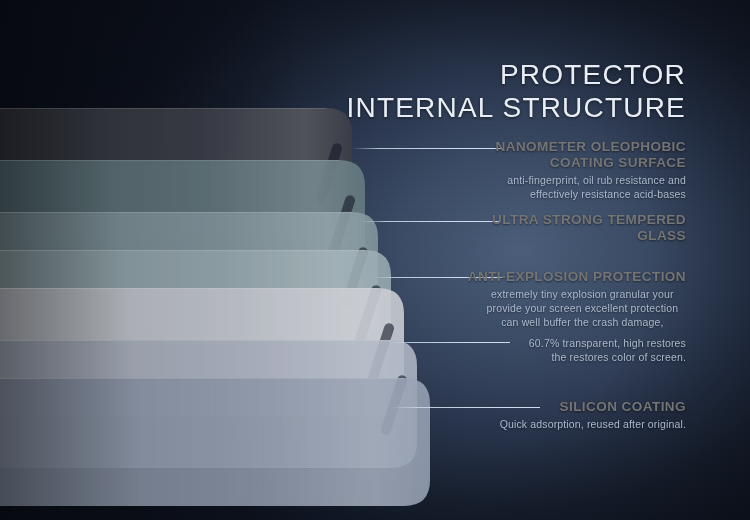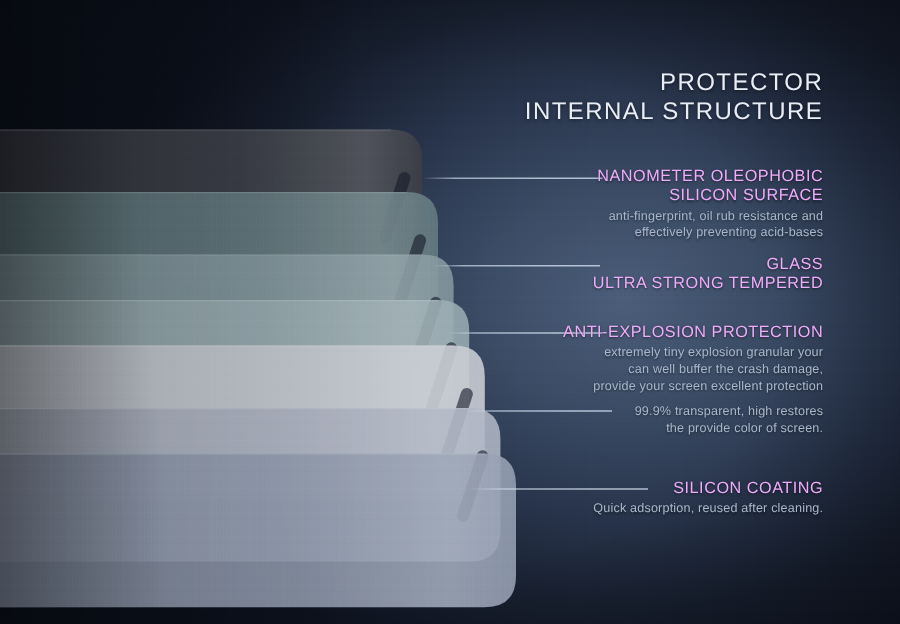--- a/index.html
+++ b/index.html
@@ -37,29 +37,29 @@
   
   .leader{
     position:absolute;height:1px;
     background:linear-gradient(to right, rgba(205,218,235,0) 0%, rgba(205,218,235,.85) 18%, rgba(215,228,245,.95) 70%, rgba(215,228,245,.95) 100%);
   }
   
   .title{
     position:absolute;right:64px;top:58px;
     text-align:right;
     color:#e9eef6;
-    font-size:20px;letter-spacing:1.2px;line-height:1.18;
+    font-size:28px;letter-spacing:1.2px;line-height:1.18;
     font-weight:400;
     text-shadow:0 1px 3px rgba(0,0,0,.55);
   }
   .title div{white-space:nowrap;}
   .callout{position:absolute;text-align:right;}
   .callout .c-head{
-    color:#f0abfc;font-size:13.5px;letter-spacing:.45px;line-height:1.18;
-    font-weight:400;text-shadow:0 1px 2px rgba(0,0,0,.5);
+    color:#737373;font-size:13.5px;letter-spacing:.45px;line-height:1.18;
+    font-weight:700;text-shadow:0 1px 2px rgba(0,0,0,.5);
   }
   .callout .c-body{
     color:#a9b7cb;font-size:10.5px;letter-spacing:.15px;line-height:1.32;
     margin-top:3px;text-shadow:0 1px 2px rgba(0,0,0,.45);
   }
   .callout .c-body div{white-space:nowrap;margin-left:11px;}
   .callout .c-head div{white-space:nowrap;}
 </style>
 </head>
 <body>
@@ -143,56 +143,56 @@
   <div class="leader" style="left:392px;top:407px;width:148px;"></div>
 
   <div class="title">
     <div>PROTECTOR</div>
     <div>INTERNAL STRUCTURE</div>
   </div>
 
   <div class="callout" style="right:64px;top:139px;">
     <div class="c-head">
       <div>NANOMETER OLEOPHOBIC</div>
-      <div>SILICON SURFACE</div>
+      <div>COATING SURFACE</div>
     </div>
     <div class="c-body">
       <div>anti-fingerprint, oil rub resistance and</div>
-      <div>effectively preventing acid-bases</div>
+      <div>effectively resistance acid-bases</div>
     </div>
   </div>
 
   <div class="callout" style="right:64px;top:212px;">
     <div class="c-head">
+      <div>ULTRA STRONG TEMPERED</div>
       <div>GLASS</div>
-      <div>ULTRA STRONG TEMPERED</div>
     </div>
   </div>
 
-  <div class="callout" style="right:64px;top:269px;">
+  <div class="callout" style="right:64px;top:269px;text-align:center;">
     <div class="c-head">
       <div>ANTI-EXPLOSION PROTECTION</div>
     </div>
     <div class="c-body">
       <div>extremely tiny explosion granular your</div>
+      <div>provide your screen excellent protection</div>
       <div>can well buffer the crash damage,</div>
-      <div>provide your screen excellent protection</div>
     </div>
   </div>
 
   <div class="callout" style="right:64px;top:334px;">
     <div class="c-body">
-      <div>99.9% transparent, high restores</div>
-      <div>the provide color of screen.</div>
+      <div>60.7% transparent, high restores</div>
+      <div>the restores color of screen.</div>
     </div>
   </div>
 
   <div class="callout" style="right:64px;top:399px;">
     <div class="c-head">
       <div>SILICON COATING</div>
     </div>
     <div class="c-body">
-      <div>Quick adsorption, reused after cleaning.</div>
+      <div>Quick adsorption, reused after original.</div>
     </div>
   </div>
 
   <div class="bg-noise"></div>
 </div>
 
 </body></html>

